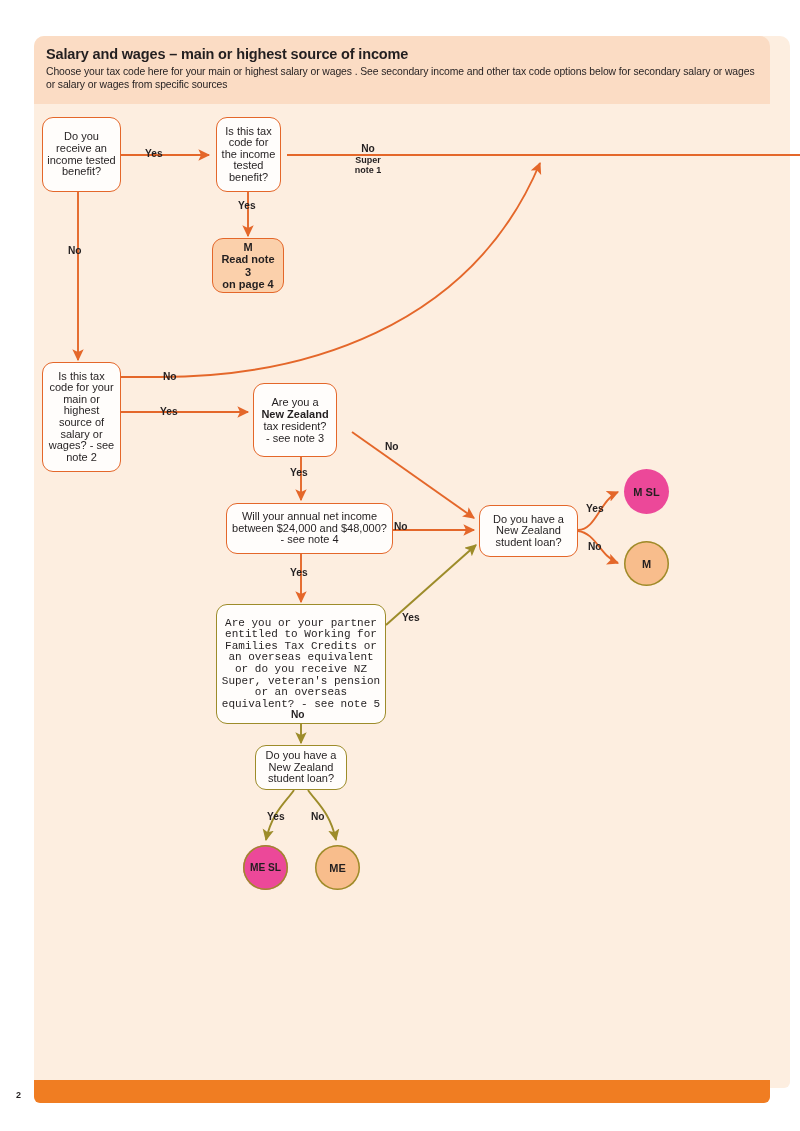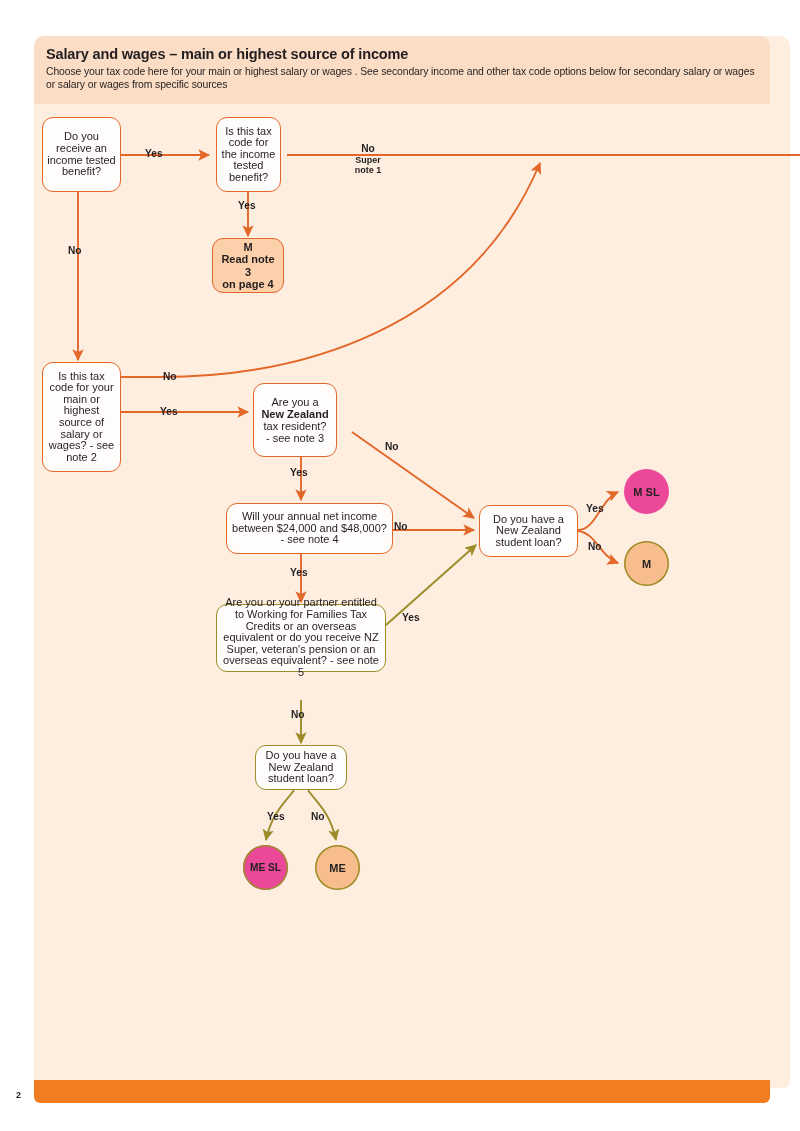--- a/index.html
+++ b/index.html
@@ -155,21 +155,21 @@
     <span>Are you a</span>
     <span style="font-weight:bold;">New Zealand</span>
     <span>tax resident?</span>
     <span>- see note 3</span>
   </div>
 
   <div class="node" style="left:226px;top:503px;width:167px;height:51px;">
     <span>Will your annual net income between $24,000 and $48,000? - see note 4</span>
   </div>
 
-  <div class="node olive" style="left:216px;top:604px;width:170px;height:68px;">
+  <div class="node olive" style="left:216px;top:604px;width:170px;height:120px;font-family:Liberation Mono, monospace;">
     <span>Are you or your partner entitled to Working for Families Tax Credits or an overseas equivalent or do you receive NZ Super, veteran's pension or an overseas equivalent? - see note 5</span>
   </div>
 
   <div class="node" style="left:479px;top:505px;width:99px;height:52px;">
     <span>Do you have a New Zealand student loan?</span>
   </div>
 
   <div class="node olive" style="left:255px;top:745px;width:92px;height:45px;">
     <span>Do you have a New Zealand student loan?</span>
   </div>

